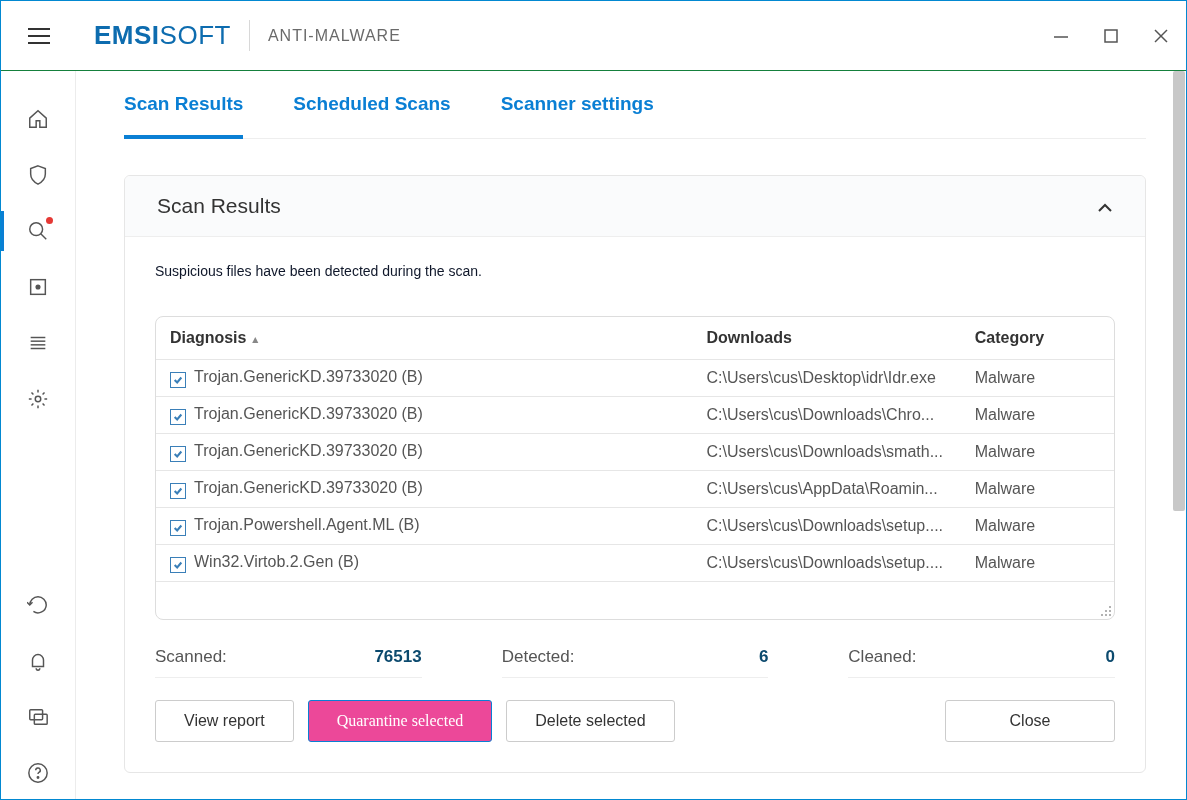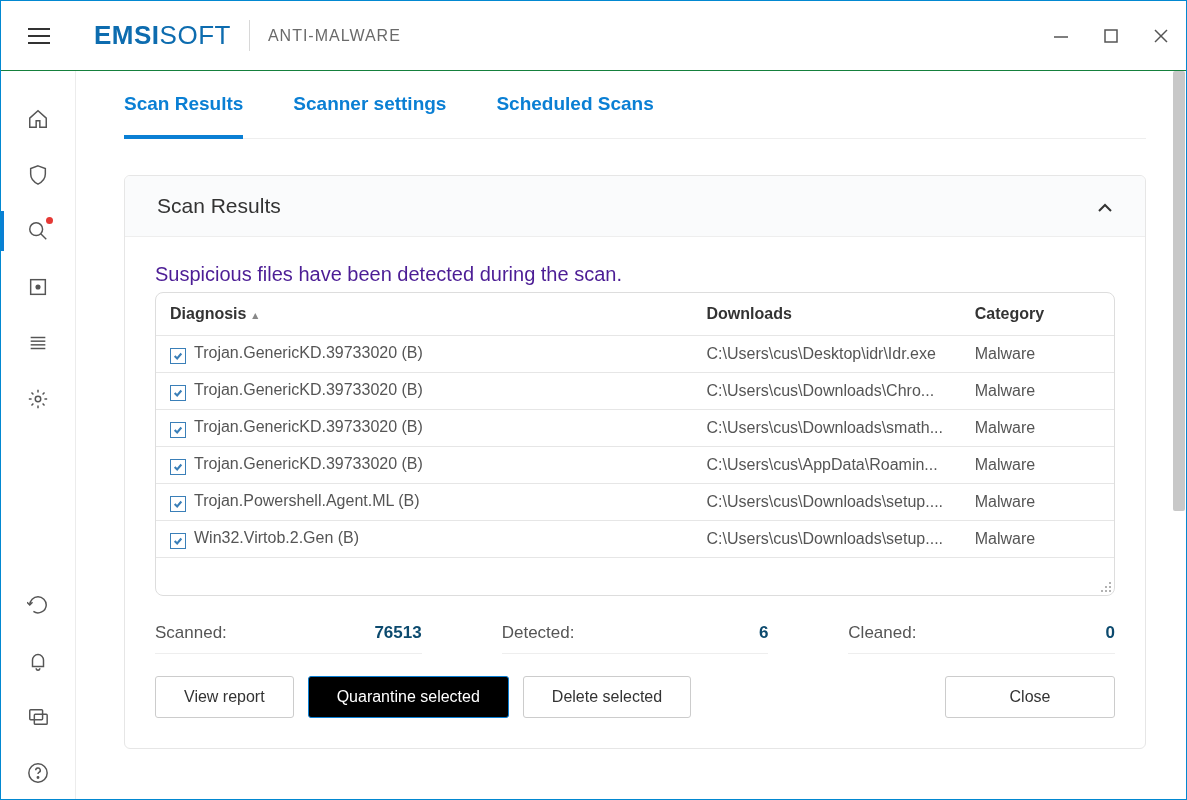--- a/index.html
+++ b/index.html
@@ -22,39 +22,39 @@
 .nav-item:first-of-type { margin-top: 20px; }
 .nav-item .dot { position: absolute; top: 14px; right: 22px; width: 7px; height: 7px; border-radius: 50%; background: #e53935; }
 .content { flex: 1; padding: 0 40px 0 48px; position: relative; }
 .tabs { display: flex; gap: 50px; padding-top: 22px; border-bottom: 1px solid #eee; }
 .tab { color: #0a7fd4; font-size: 19px; padding-bottom: 20px; cursor: pointer; font-weight: 600; }
 .tab.active { border-bottom: 4px solid #0a7fd4; margin-bottom: -1px; }
 .panel { margin-top: 36px; border: 1px solid #e6e6e6; border-radius: 6px; overflow: hidden; }
 .panel-head { background: #fafbfc; padding: 18px 32px; font-size: 21px; color: #333; display: flex; align-items: center; border-bottom: 1px solid #eee; }
 .panel-head .chevron { margin-left: auto; cursor: pointer; }
 .panel-body { padding: 26px 30px 30px; }
-.msg { font-size: 20px; color: #4c1d95; margin-bottom: 6px; }
+.msg { font-size: 14px; color: #0f172a; margin-bottom: 37px; }
 .table-wrap { border: 1px solid #ddd; border-radius: 8px; background: #fff; }
 .table { width: 100%; border-collapse: collapse; }
 .table th { text-align: left; font-size: 16px; color: #333; padding: 12px 14px; font-weight: 600; }
 .table th.sort::after { content: "▴"; font-size: 11px; color: #888; margin-left: 6px; }
 .table td { font-size: 16px; color: #555; padding: 8px 14px; border-top: 1px solid #e6e6e6; }
 .cb { width: 16px; height: 16px; border: 1.5px solid #3a7fb8; display: inline-flex; align-items: center; justify-content: center; margin-right: 8px; vertical-align: -3px; }
 .cb svg { width: 10px; height: 10px; stroke: #3a7fb8; stroke-width: 2.5; fill: none; }
 .col-diag { width: 56%; }
 .col-loc { width: 28%; white-space: nowrap; overflow: hidden; text-overflow: ellipsis; max-width: 250px; }
 .col-cat { width: 16%; }
 .extras { height: 38px; border-top: 1px solid #e6e6e6; position: relative; }
 .grip { position: absolute; right: 2px; bottom: 2px; width: 12px; height: 12px; }
 .stats { display: flex; margin-top: 27px; gap: 80px; }
 .stat { flex: 1; display: flex; justify-content: space-between; border-bottom: 1px solid #eee; padding-bottom: 10px; font-size: 17px; color: #555; }
 .stat .val { color: #0c4a6e; font-weight: 700; }
 .actions { display: flex; gap: 14px; margin-top: 22px; }
 .btn { padding: 11px 28px; font-size: 16px; border: 1px solid #ccc; background: #fff; border-radius: 3px; cursor: pointer; color: #333; }
-.btn.primary { background: #000000; border-color: #0a7fd4; color: #fff; }
+.btn.primary { background: #ec4899; border-color: #0a7fd4; color: #fff; font-family: Liberation Serif, serif; }
 .right { margin-left: auto; min-width: 170px; }
 .vscroll { position: absolute; right: 0; top: 70px; width: 14px; height: 440px; }
 .vscroll-thumb { position: absolute; top: 0; width: 12px; height: 440px; background: #c8c8c8; border-radius: 2px; left: 1px; }
 </style>
 </head>
 <body>
 
 <div class="titlebar">
   <div class="hamburger">
     <svg viewBox="0 0 22 18">
@@ -151,22 +151,22 @@
           <circle cx="12" cy="12" r="10"></circle>
           <path d="M9.5 9a2.5 2.5 0 1 1 3.5 2.3c-.8.4-1 1-1 1.7"></path>
           <circle cx="12" cy="17" r="0.8" fill="#555"></circle>
         </svg>
     </div>
   </div>
 
   <div class="content">
     <div class="tabs">
       <div class="tab active">Scan Results</div>
+      <div class="tab">Scheduled Scans</div>
       <div class="tab">Scanner settings</div>
-      <div class="tab">Scheduled Scans</div>
     </div>
 
     <div class="panel">
       <div class="panel-head">
         <span>Scan Results</span>
         <span class="chevron"><svg width="16" height="10" viewBox="0 0 16 10">
               <polyline points="2,8 8,2 14,8" fill="none" stroke="#333" stroke-width="2"></polyline>
             </svg></span>
       </div>
       <div class="panel-body">

